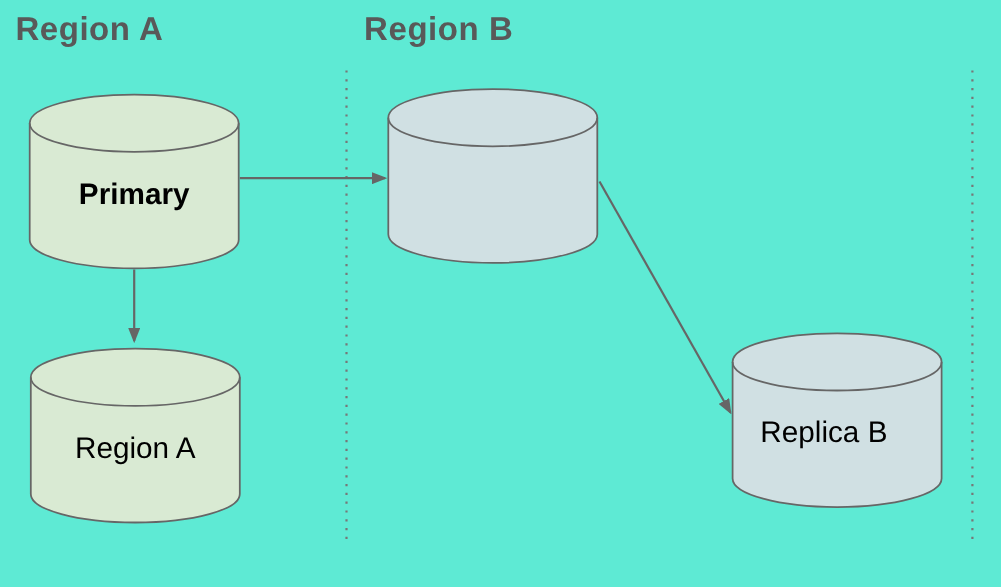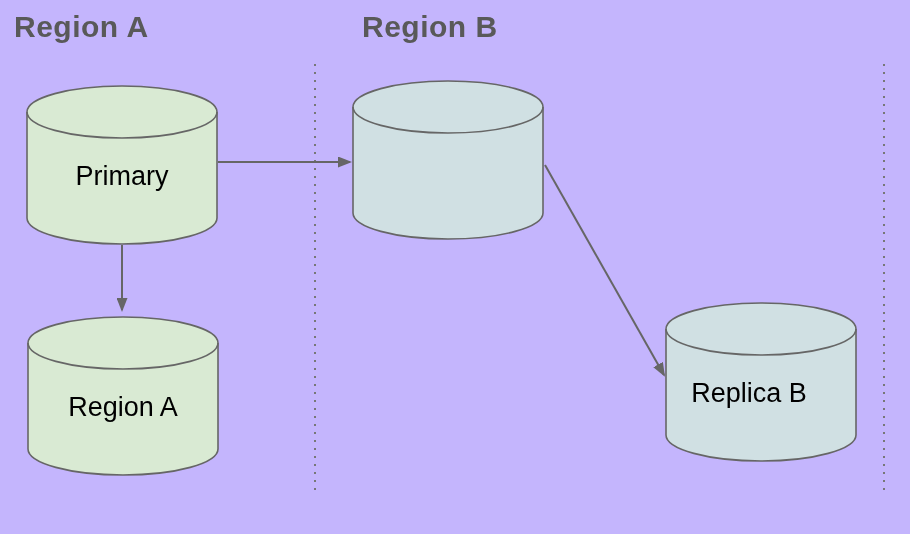--- a/index.html
+++ b/index.html
@@ -5,51 +5,51 @@
   html, body {
     margin: 0;
     padding: 0;
     background: #ffffff;
     font-family: "Liberation Sans", "DejaVu Sans", sans-serif;
   }
   .canvas {
     position: relative;
     width: 910px;
     height: 534px;
-    background: #c4b5fd;
+    background: #5eead4;
     overflow: hidden;
   }
   .diagram-svg {
     position: absolute;
     left: 0;
     top: 0;
     width: 910px;
     height: 534px;
   }
   .region-title {
     position: absolute;
     font-size: 30px;
     font-weight: bold;
     color: #595959;
     white-space: nowrap;
     letter-spacing: 0.5px;
   }
   .region-title.a { left: 14px; top: 10px; }
-  .region-title.b { left: 362px; top: 10px; }
+  .region-title.b { left: 331px; top: 10px; }
   .node-label {
     position: absolute;
     display: flex;
     align-items: center;
     justify-content: center;
     text-align: center;
     font-size: 27px;
     line-height: 35px;
     color: #000000;
   }
-  .node-label.primary            { left: 27px;  top: 112px; width: 190px; height: 128px; }
+  .node-label.primary            { left: 27px;  top: 112px; width: 190px; height: 128px; font-weight: bold; }
   .node-label.cascading-replica  { left: 353px; top: 107px; width: 190px; height: 132px; }
   .node-label.replica-a          { left: 28px;  top: 343px; width: 190px; height: 128px; }
   .node-label.replica-b          { left: 666px; top: 329px; width: 166px; height: 128px; }
   .cyl-body { stroke-width: 1.6; }
   .cyl-arc  { fill: none; stroke-width: 1.6; }
   .edge     { fill: none; stroke-width: 2; }
   .divider  { fill: none; stroke-width: 2; stroke-dasharray: 2 6; }
 </style>
 </head>
 <body>

